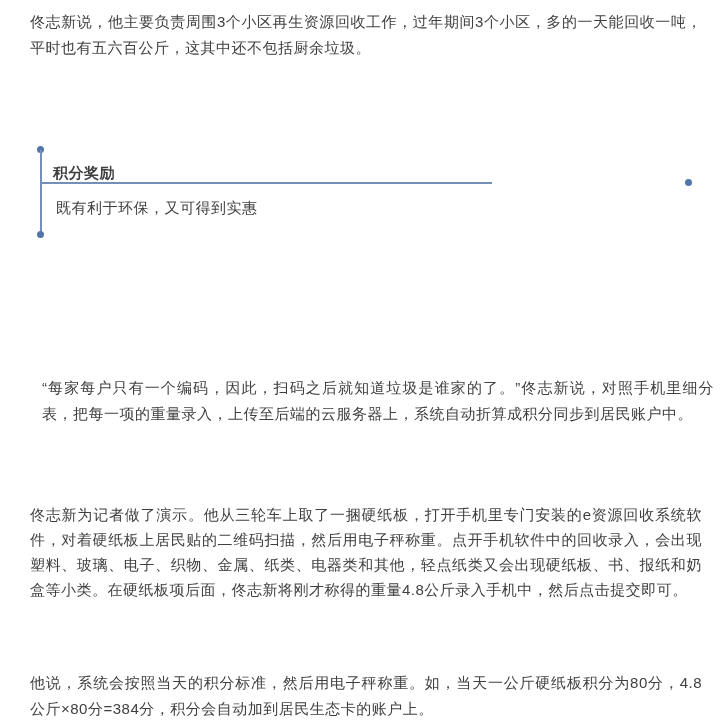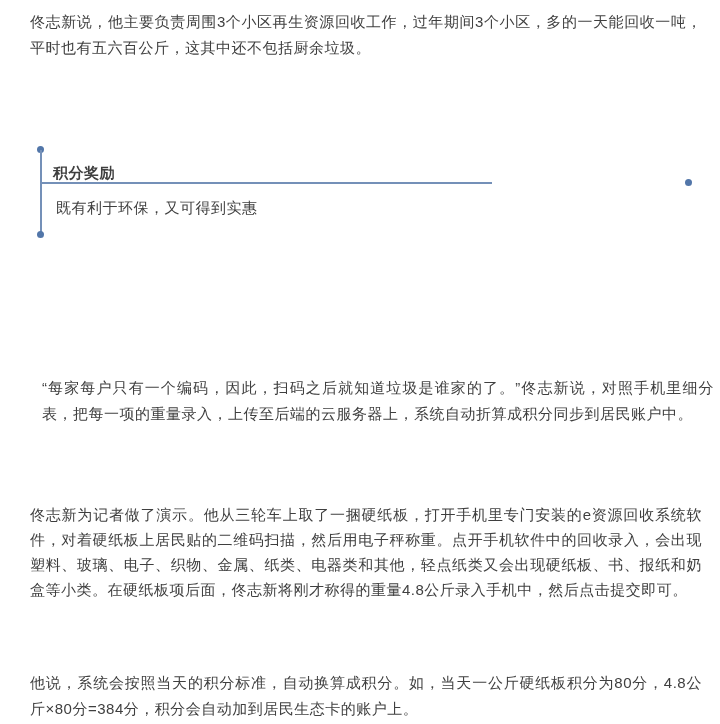--- a/index.html
+++ b/index.html
@@ -97,15 +97,15 @@
     <div class="hdr-subtitle">既有利于环保，又可得到实惠</div>
     <span class="hdr-dot" id="dot-bottom"></span>
     <span class="hdr-dot" id="dot-right"></span>
   </div>
 
 
   <p class="para" id="p3">“每家每户只有一个编码，因此，扫码之后就知道垃圾是谁家的了。”佟志新说，对照手机里细分表，把每一项的重量录入，上传至后端的云服务器上，系统自动折算成积分同步到居民账户中。</p>
 
   <p class="para" id="p4">佟志新为记者做了演示。他从三轮车上取了一捆硬纸板，打开手机里专门安装的e资源回收系统软件，对着硬纸板上居民贴的二维码扫描，然后用电子秤称重。点开手机软件中的回收录入，会出现塑料、玻璃、电子、织物、金属、纸类、电器类和其他，轻点纸类又会出现硬纸板、书、报纸和奶盒等小类。在硬纸板项后面，佟志新将刚才称得的重量4.8公斤录入手机中，然后点击提交即可。</p>
 
-  <p class="para" id="p5">他说，系统会按照当天的积分标准，自动换算成积分。如，当天一公斤硬纸板积分为80分，4.8公斤×80分=384分，积分会自动加到居民生态卡的账户上。</p>
+  <p class="para" id="p5">他说，系统会按照当天的积分标准，然后用电子秤称重。如，当天一公斤硬纸板积分为80分，4.8公斤×80分=384分，积分会自动加到居民生态卡的账户上。</p>
 
 </div>
 
 </body></html>

